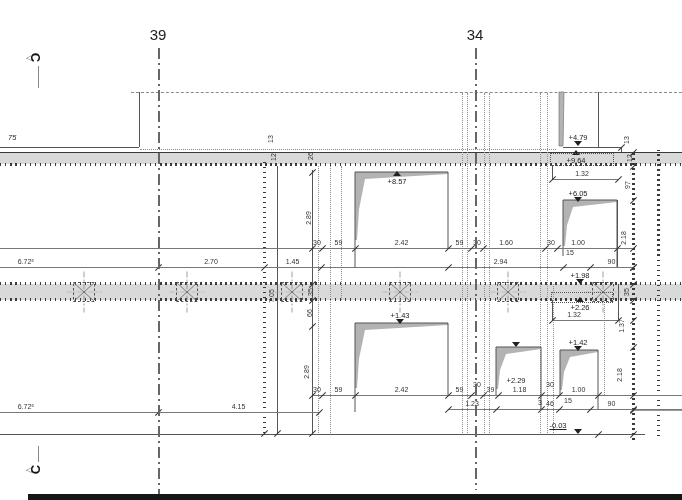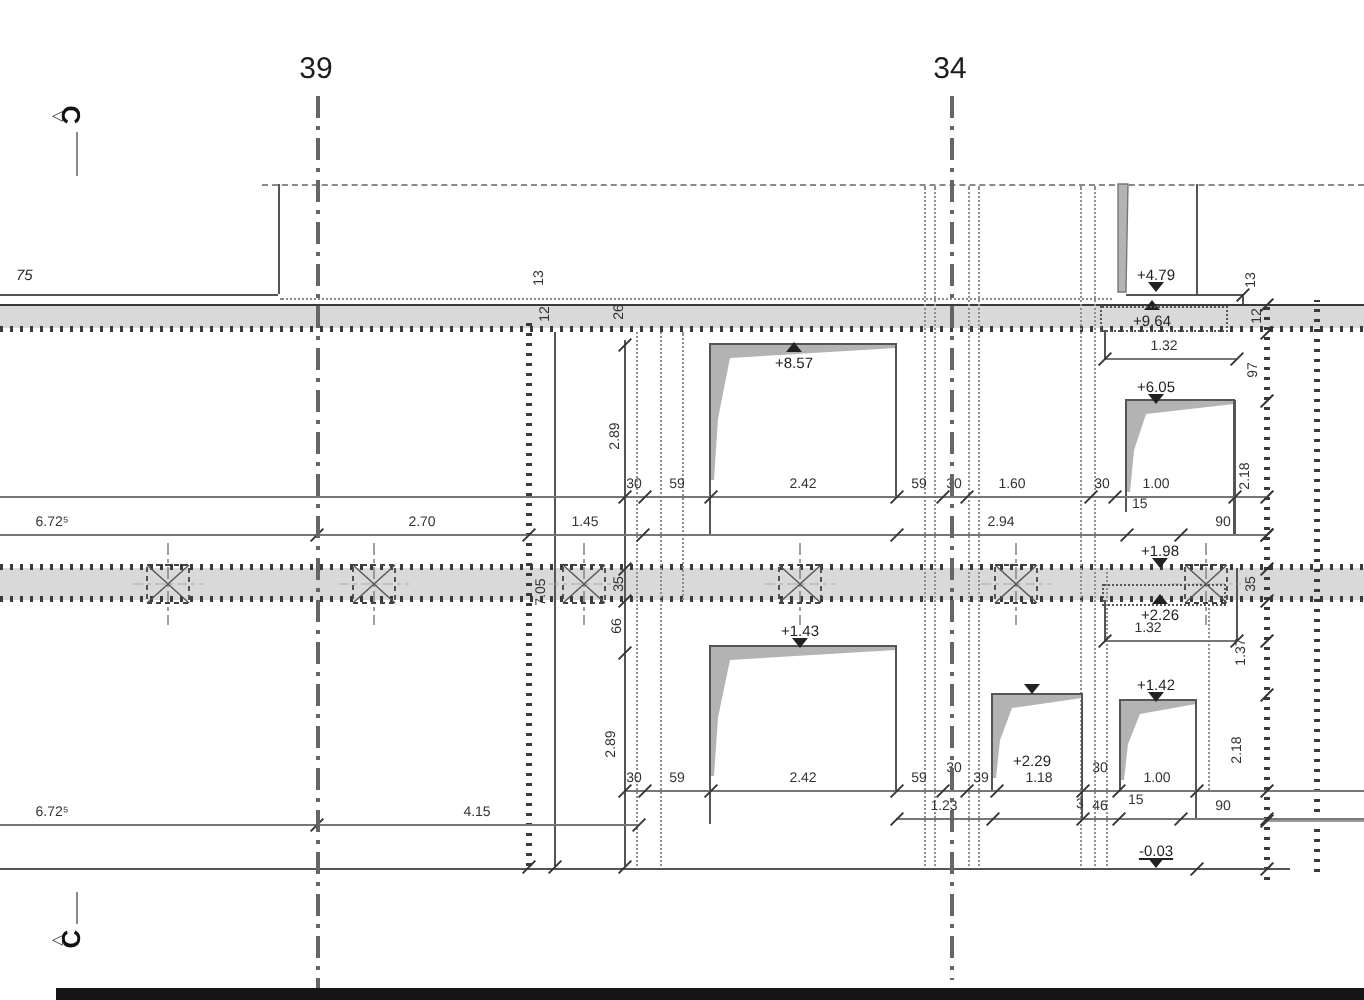--- a/index.html
+++ b/index.html
@@ -240,21 +240,21 @@
     <div class="lvl" style="left: 580px; top: 271px;">+1.98</div>
     <div class="tridown" style="left: 576px; top: 279px;"></div>
     <div class="lvl" style="left: 580px; top: 303px;">+2.26</div>
     <div class="triup" style="left: 576px; top: 297px;"></div>
     <div class="lvl" style="left: 400px; top: 311px;">+1.43</div>
     <div class="tridown" style="left: 396px; top: 319px;"></div>
     <div class="lvl" style="left: 516px; top: 334px; margin-top: 42px;">+2.29</div>
     <div class="tridown" style="left: 512px; top: 342px;"></div>
     <div class="lvl" style="left: 578px; top: 338px;">+1.42</div>
     <div class="tridown" style="left: 574px; top: 346px;"></div>
-    <div class="lvl" style="left: 578px; top: 421px; text-decoration: underline;">-0.03</div>
+    <div class="lvl" style="left: 558px; top: 421px; text-decoration: underline;">-0.03</div>
     <div class="tridown" style="left: 574px; top: 429px;"></div>
     <div class="drect" style="left: 550px; top: 153px; width: 62px; height: 11px;"></div>
     <div class="drect" style="left: 551px; top: 292px; width: 60px; height: 9px;"></div>
     <div class="grid" style="left: 158px; top: 48px; height: 447px;"></div>
     <div class="gridlabel" style="left: 158px; top: 26px;">39</div>
     <div class="grid" style="left: 475px; top: 48px; height: 442px;"></div>
     <div class="gridlabel" style="left: 475px; top: 26px;">34</div>
     <div class="cmark" style="left: 26px; top: 50px;">
       <span class="tri">◁</span>
       <span class="cletter" style="transform: rotate(90deg);">C</span>

